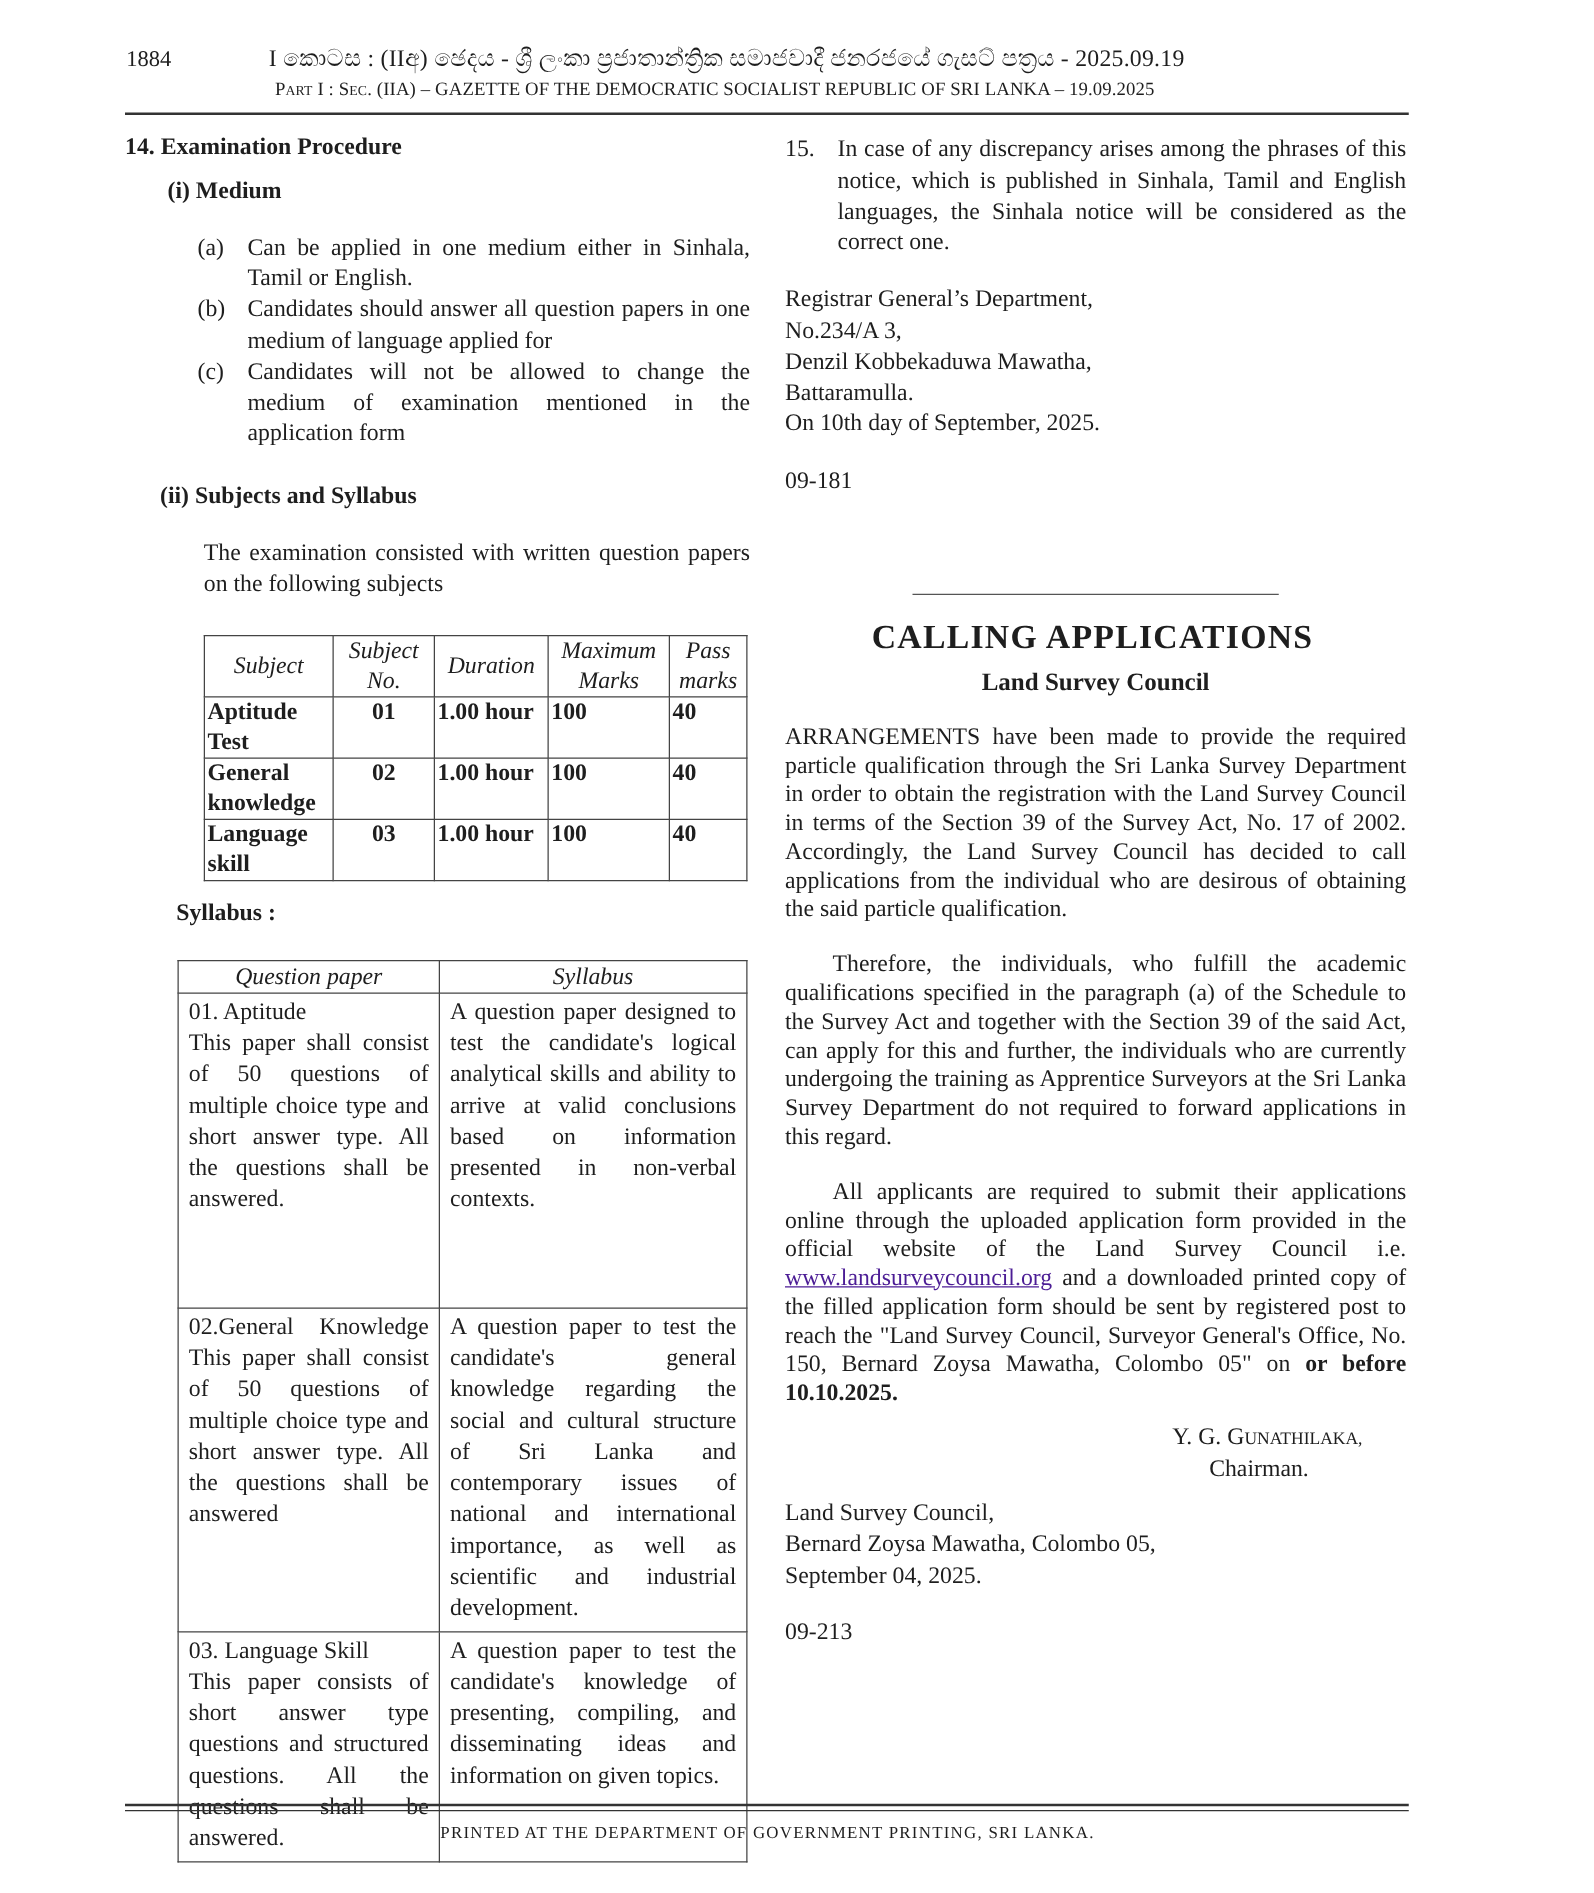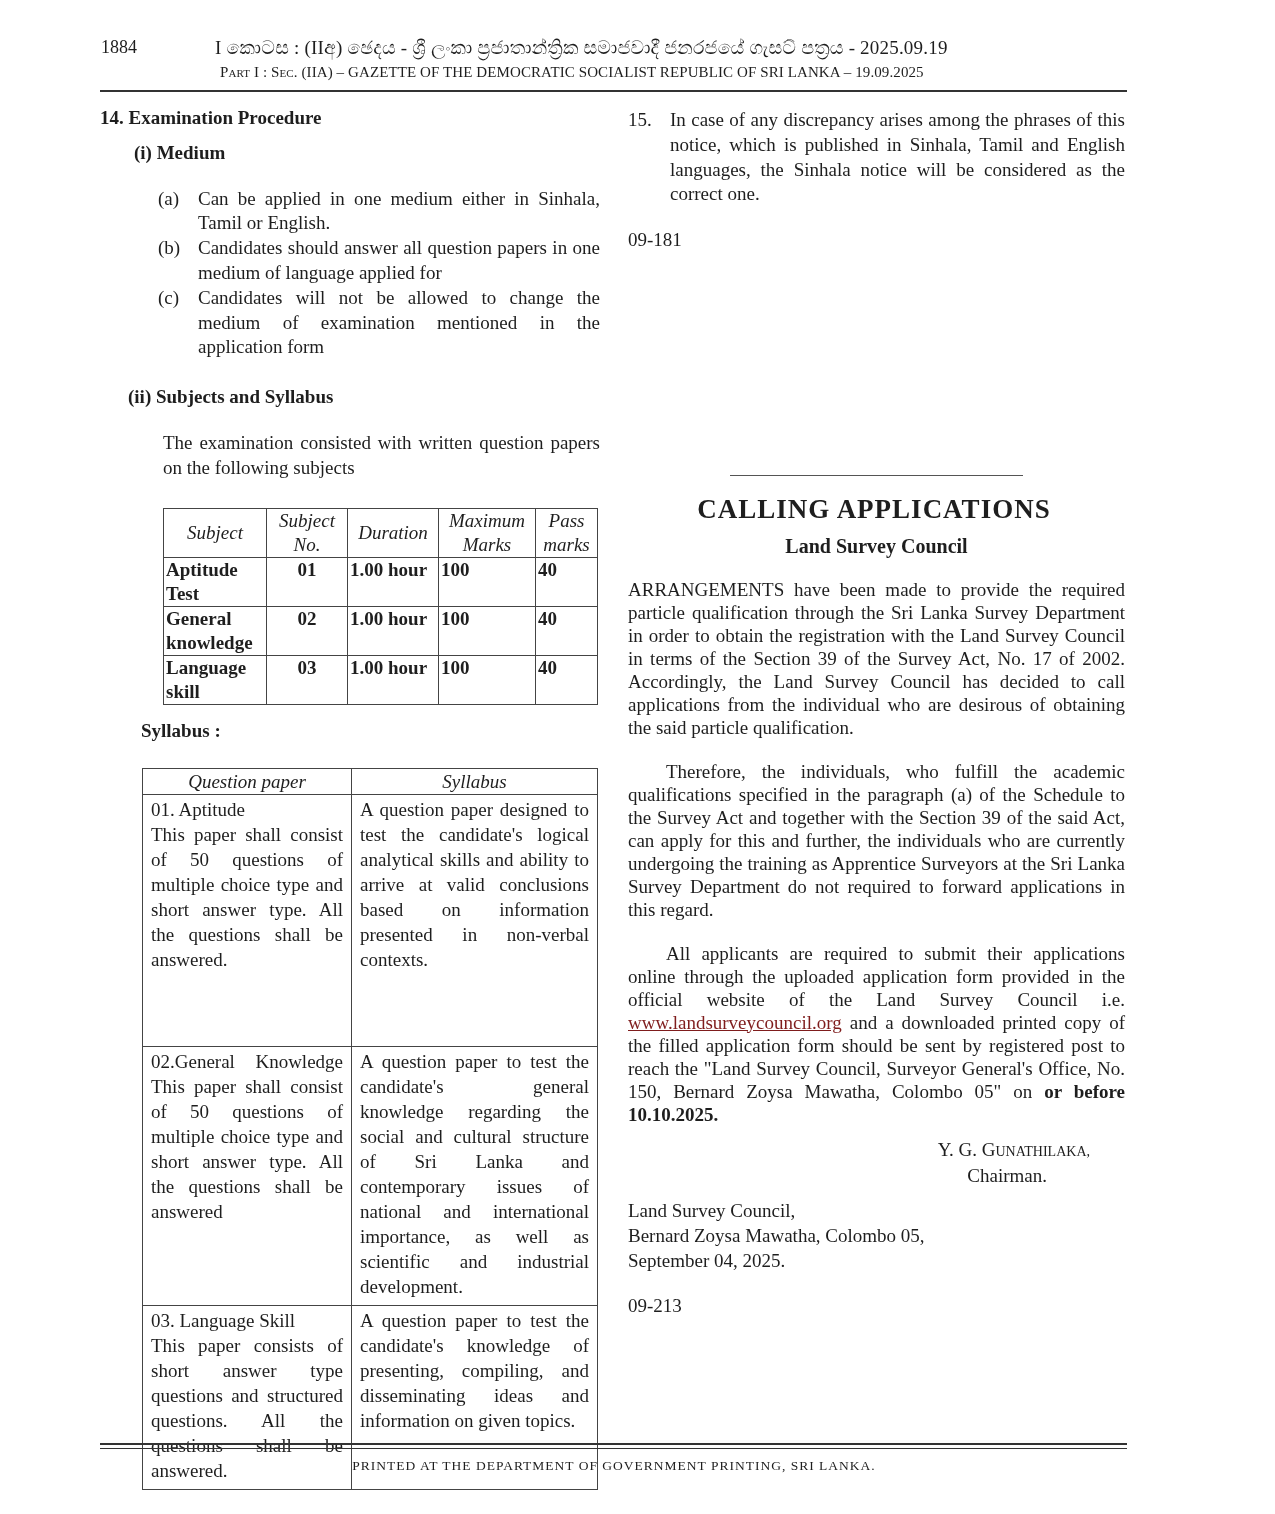--- a/index.html
+++ b/index.html
@@ -24,21 +24,21 @@
   .item .txt { flex: 1; }
   table { border-collapse: collapse; font-size: 19px; }
   table.subj { position: absolute; left: 163px; top: 508px; width: 435px; line-height: 24px; }
   table.subj td, table.subj th { border: 1.5px solid #444; vertical-align: top; padding: 0 2px; font-weight: bold; }
   table.subj th { font-weight: normal; font-style: italic; vertical-align: middle; text-align: center; }
   table.syl { position: absolute; left: 142px; top: 768px; width: 456px; line-height: 25px; }
   table.syl td, table.syl th { border: 1.5px solid #444; vertical-align: top; padding: 2px 8px 6px 8px; text-align: justify; }
   table.syl th { font-weight: normal; font-style: italic; text-align: center; padding: 0; }
   .center { text-align: center; }
   .sc-name .small { font-size: 14px; }
-  .link { color: #7f1d1d; text-decoration: underline; }
+  .link { color: #4c1d95; text-decoration: underline; }
   .divider { position: absolute; left: 730px; top: 475px; width: 293px; border-top: 1.5px solid #555; }
   .rule-bot1 { left: 100px; top: 1443px; width: 1027px; border-top: 2px solid #333; }
   .rule-bot2 { left: 100px; top: 1448px; width: 1027px; border-top: 1px solid #333; }
   .footer { left: 0; width: 1228px; top: 1458px; text-align: center; font-size: 13.5px; letter-spacing: 1px; padding-left: 0; }
 </style>
 </head>
 <body>
 
 <div class="abs page-num">1884</div>
 <div class="abs hdr-si">I කොටස : (IIඅ) ඡෙදය - ශ්‍රී ලංකා ප්‍රජාතාන්ත්‍රික සමාජවාදී ජනරජයේ ගැසට් පත්‍රය - 2025.09.19</div>
@@ -138,20 +138,27 @@
 </tbody>
   </table>
 
 <div class="col right">
   <div class="item">
     <span class="lbl" style="width:42px;">15.</span>
     <span class="txt">In case of any discrepancy arises among the phrases of this notice, which is published in Sinhala, Tamil and English languages, the Sinhala notice will be considered as the correct one.</span>
   </div>
 
 
+  <div style="margin-top: 21px;">
+    <div>Registrar General’s Department,</div>
+    <div>No.234/A 3,</div>
+    <div>Denzil Kobbekaduwa Mawatha,</div>
+    <div>Battaramulla.</div>
+    <div>On 10th day of September, 2025.</div>
+  </div>
   <div style="margin-top: 21px;">09-181</div>
 </div>
 
 <div class="divider"></div>
 
 <div class="col right" style="top:497px;">
   <div class="center bold" style="font-size:27px; letter-spacing:1px; margin-left:-5px;">CALLING APPLICATIONS</div>
   <div class="center bold" style="font-size:20px; margin-top:12px;">Land Survey Council</div>
 
   <p class="just" style="margin:19px 0 0 0; line-height:23px;">ARRANGEMENTS have been made to provide the required particle qualification through the Sri Lanka Survey Department in order to obtain the registration with the Land Survey Council in terms of the Section 39 of the Survey Act, No. 17 of 2002. Accordingly, the Land Survey Council has decided to call applications from the individual who are desirous of obtaining the said particle qualification.</p>

